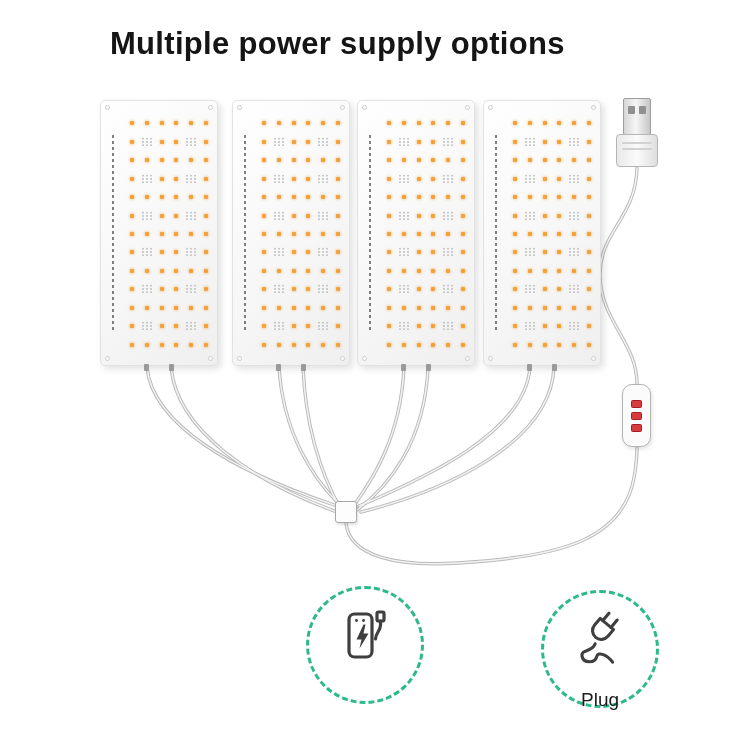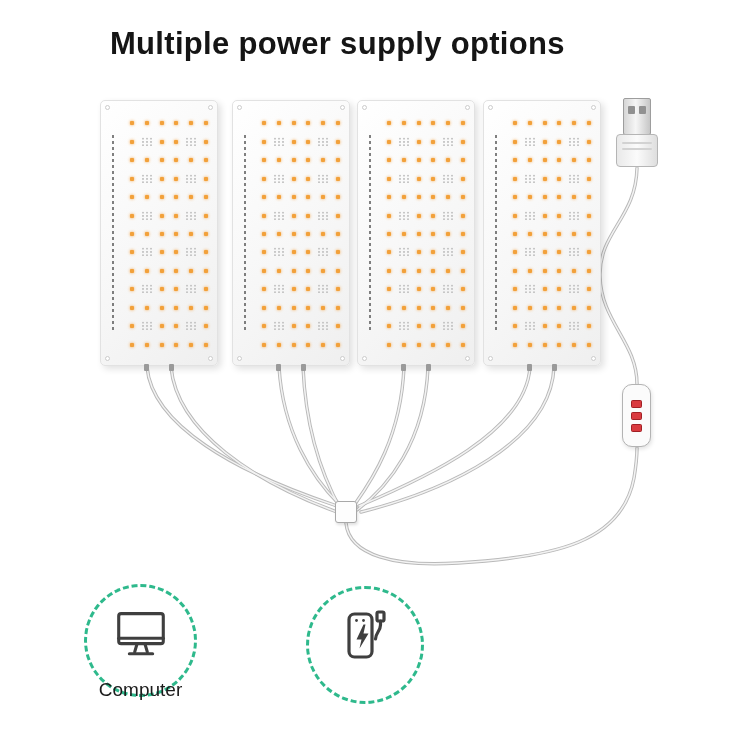--- a/index.html
+++ b/index.html
@@ -488,41 +488,43 @@
     <div class="usb-metal">
       <span class="usb-slot sl1"></span>
       <span class="usb-slot sl2"></span>
     </div>
     <div class="usb-body">
       <span class="usb-ridge r1"></span>
       <span class="usb-ridge r2"></span>
     </div>
   </div>
 
-  <div class="option o1">
-    <div class="ring"></div>
-    <svg class="opt-icon" width="62" height="62" viewBox="0 0 64 64">
-      <g class="iconline">
-        <rect x="9" y="13" width="46" height="31" rx="2.5"></rect>
-        <line x1="9" y1="38.5" x2="55" y2="38.5"></line>
-        <path d="M28 44 L25.5 52.5 M36 44 L38.5 52.5"></path>
-        <line x1="20" y1="54.5" x2="44" y2="54.5"></line>
-      </g>
-    </svg>
-    <div class="opt-label">Computer</div>
-  </div>
 
   <div class="option o2">
     <div class="ring"></div>
     <svg class="opt-icon" width="64" height="64" viewBox="0 0 64 64">
       <g class="iconline" stroke-width="3">
         <rect x="16" y="11" width="23" height="43" rx="5.5"></rect>
         <rect x="44" y="9" width="7" height="9" rx="1.5"></rect>
         <path d="M47.5 18 v4 c0 6 -5 8 -5 14"></path>
       </g>
       <circle cx="23.5" cy="17.5" r="1.4" fill="#3f3f3f"></circle>
       <circle cx="30.5" cy="17.5" r="1.4" fill="#3f3f3f"></circle>
       <path d="M30.5 21.5 L23.5 36.5 H28.5 L26.5 45.5 L35.5 30.5 H30.5 L32.5 21.5 Z" fill="#3f3f3f"></path>
     </svg>
   </div>
 
+  <div class="option o3">
+    <div class="ring"></div>
+    <svg class="opt-icon" width="62" height="62" viewBox="0 0 64 64">
+      <g class="iconline">
+        <g transform="rotate(40 32 26)">
+          <line x1="26.5" y1="5" x2="26.5" y2="15"></line>
+          <line x1="37.5" y1="5" x2="37.5" y2="15"></line>
+          <path d="M23 15 h18 v9 a9 9 0 0 1 -9 9 a9 9 0 0 1 -9 -9 Z"></path>
+        </g>
+        <path d="M27 38 C24 47 12 43 13.5 51 C15 58.5 27 58 28.5 51.5 C30 45 40 50 45 57"></path>
+      </g>
+    </svg>
+    <div class="opt-label">Plug</div>
+  </div>
 
 </div>
 
 </body></html>

